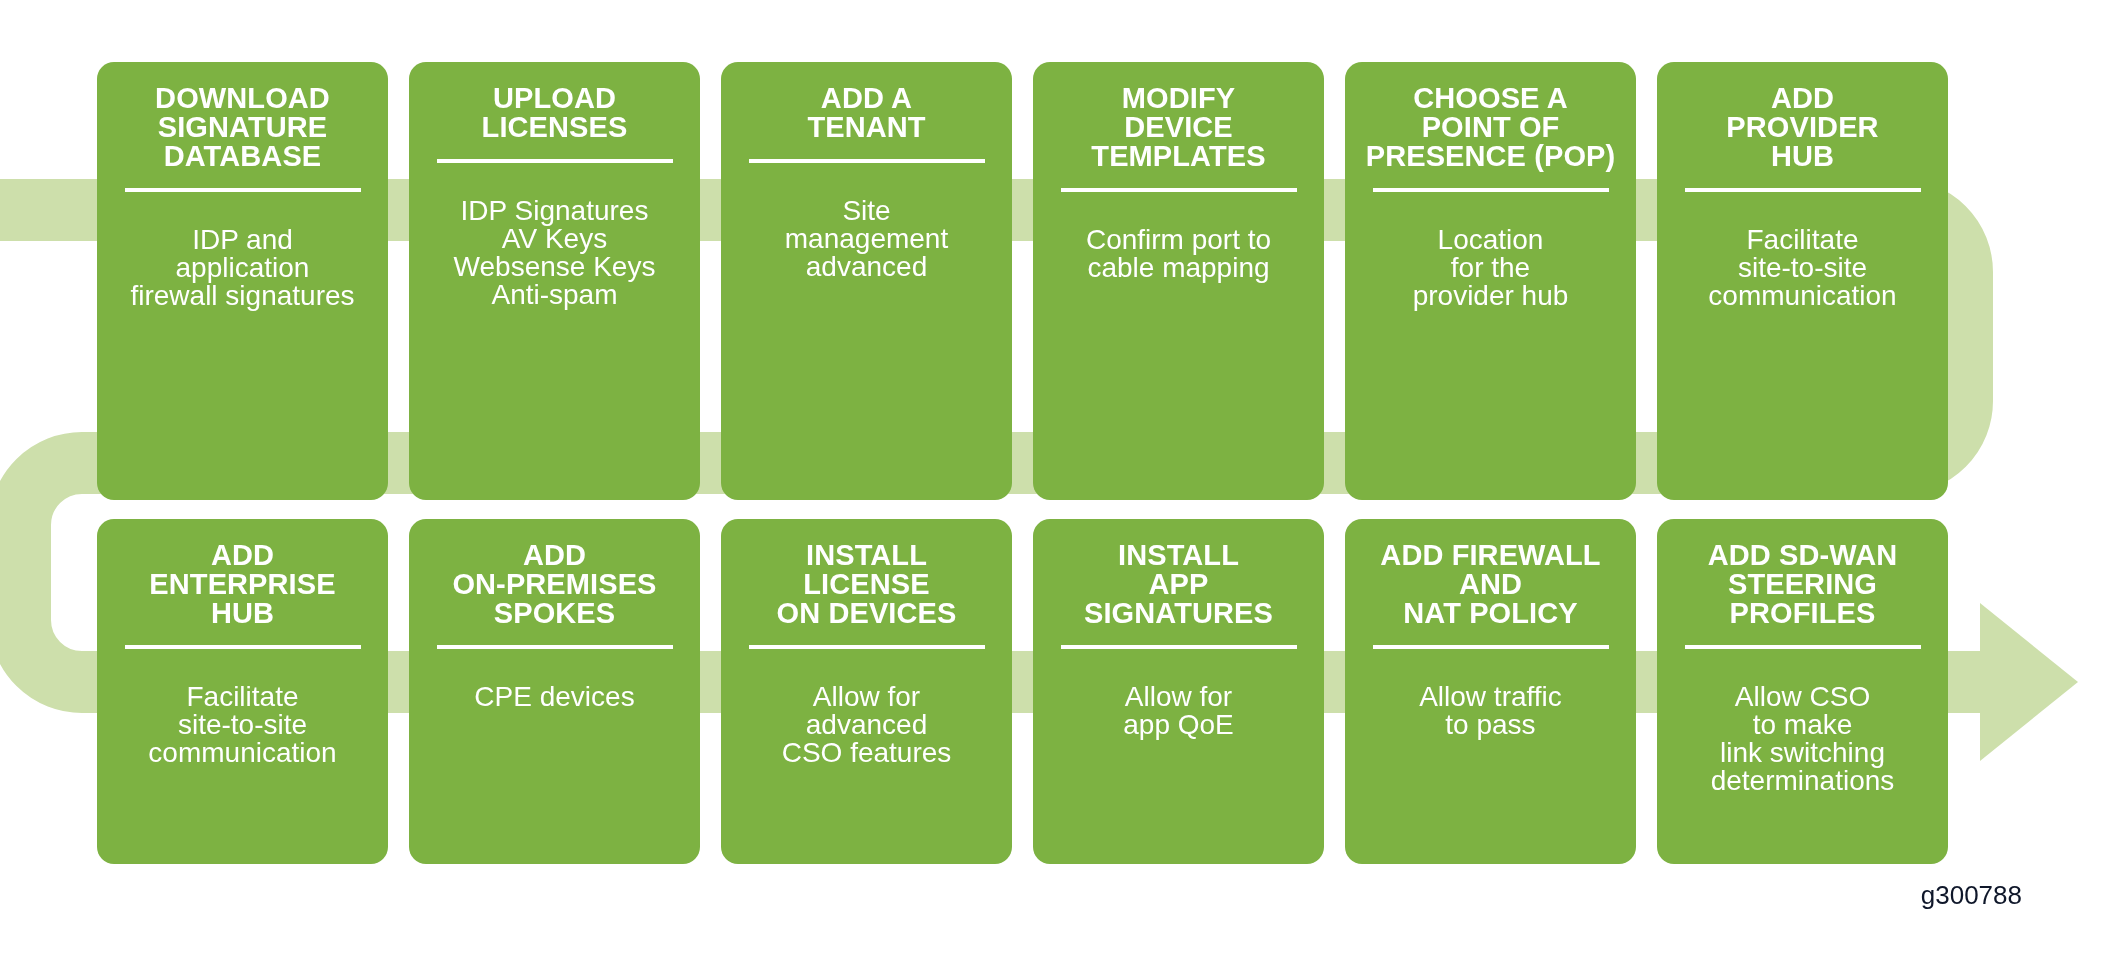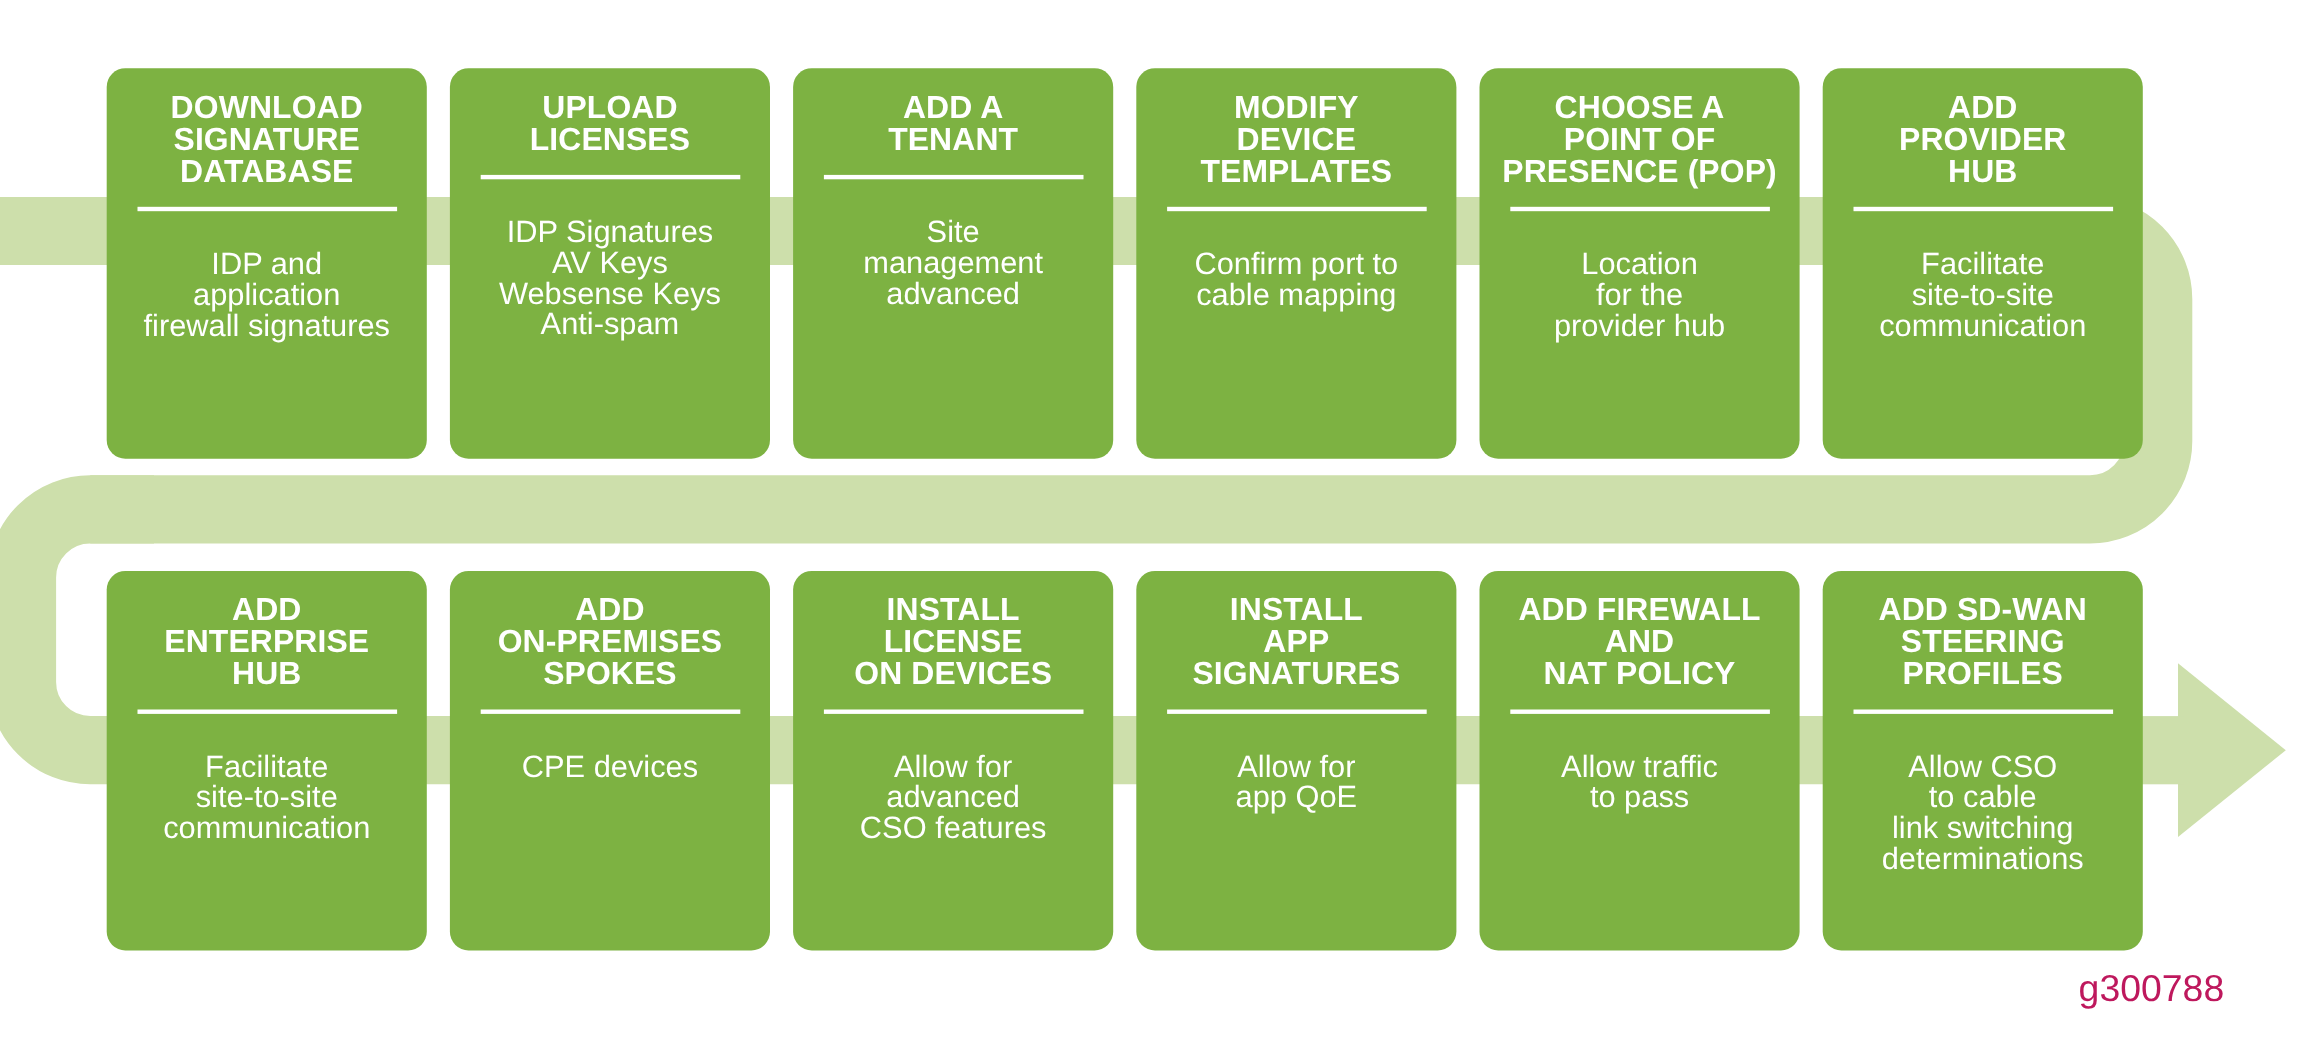--- a/index.html
+++ b/index.html
@@ -33,21 +33,21 @@
   
   .row {
     position: absolute;
     display: flex;
     z-index: 2;
   }
   #row-top {
     left: 97px;
     top: 62px;
     width: 1868px;
-    height: 355px;
+    height: 438px;
   }
   #row-bottom {
     left: 97px;
     top: 519px;
     width: 1868px;
     height: 345px;
   }
 
   .card {
     position: relative;
@@ -92,22 +92,22 @@
     text-align: center;
     white-space: pre-line;
     margin: 18px;
   }
 
   
   #figure-caption {
     position: absolute;
     right: 79px;
     top: 880px;
-    font-size: 34px;
-    color: #be185d;
+    font-size: 26px;
+    color: #0f172a;
     z-index: 3;
     white-space: nowrap;
   }
 </style>
 </head>
 <body>
 
 <div id="stage">
 
   <svg id="flow-band" viewBox="0 0 2101 957" xmlns="http://www.w3.org/2000/svg">
@@ -243,21 +243,21 @@
       <div class="card-desc">Allow traffic
 to pass</div>
     </div>
 
     <div class="card">
       <div class="card-title">ADD SD-WAN
 STEERING
 PROFILES</div>
       <div class="card-rule"></div>
       <div class="card-desc">Allow CSO
-to cable
+to make
 link switching
 determinations</div>
     </div>
 
   </div>
 
   <div id="figure-caption">g300788</div>
 
 </div>
 

